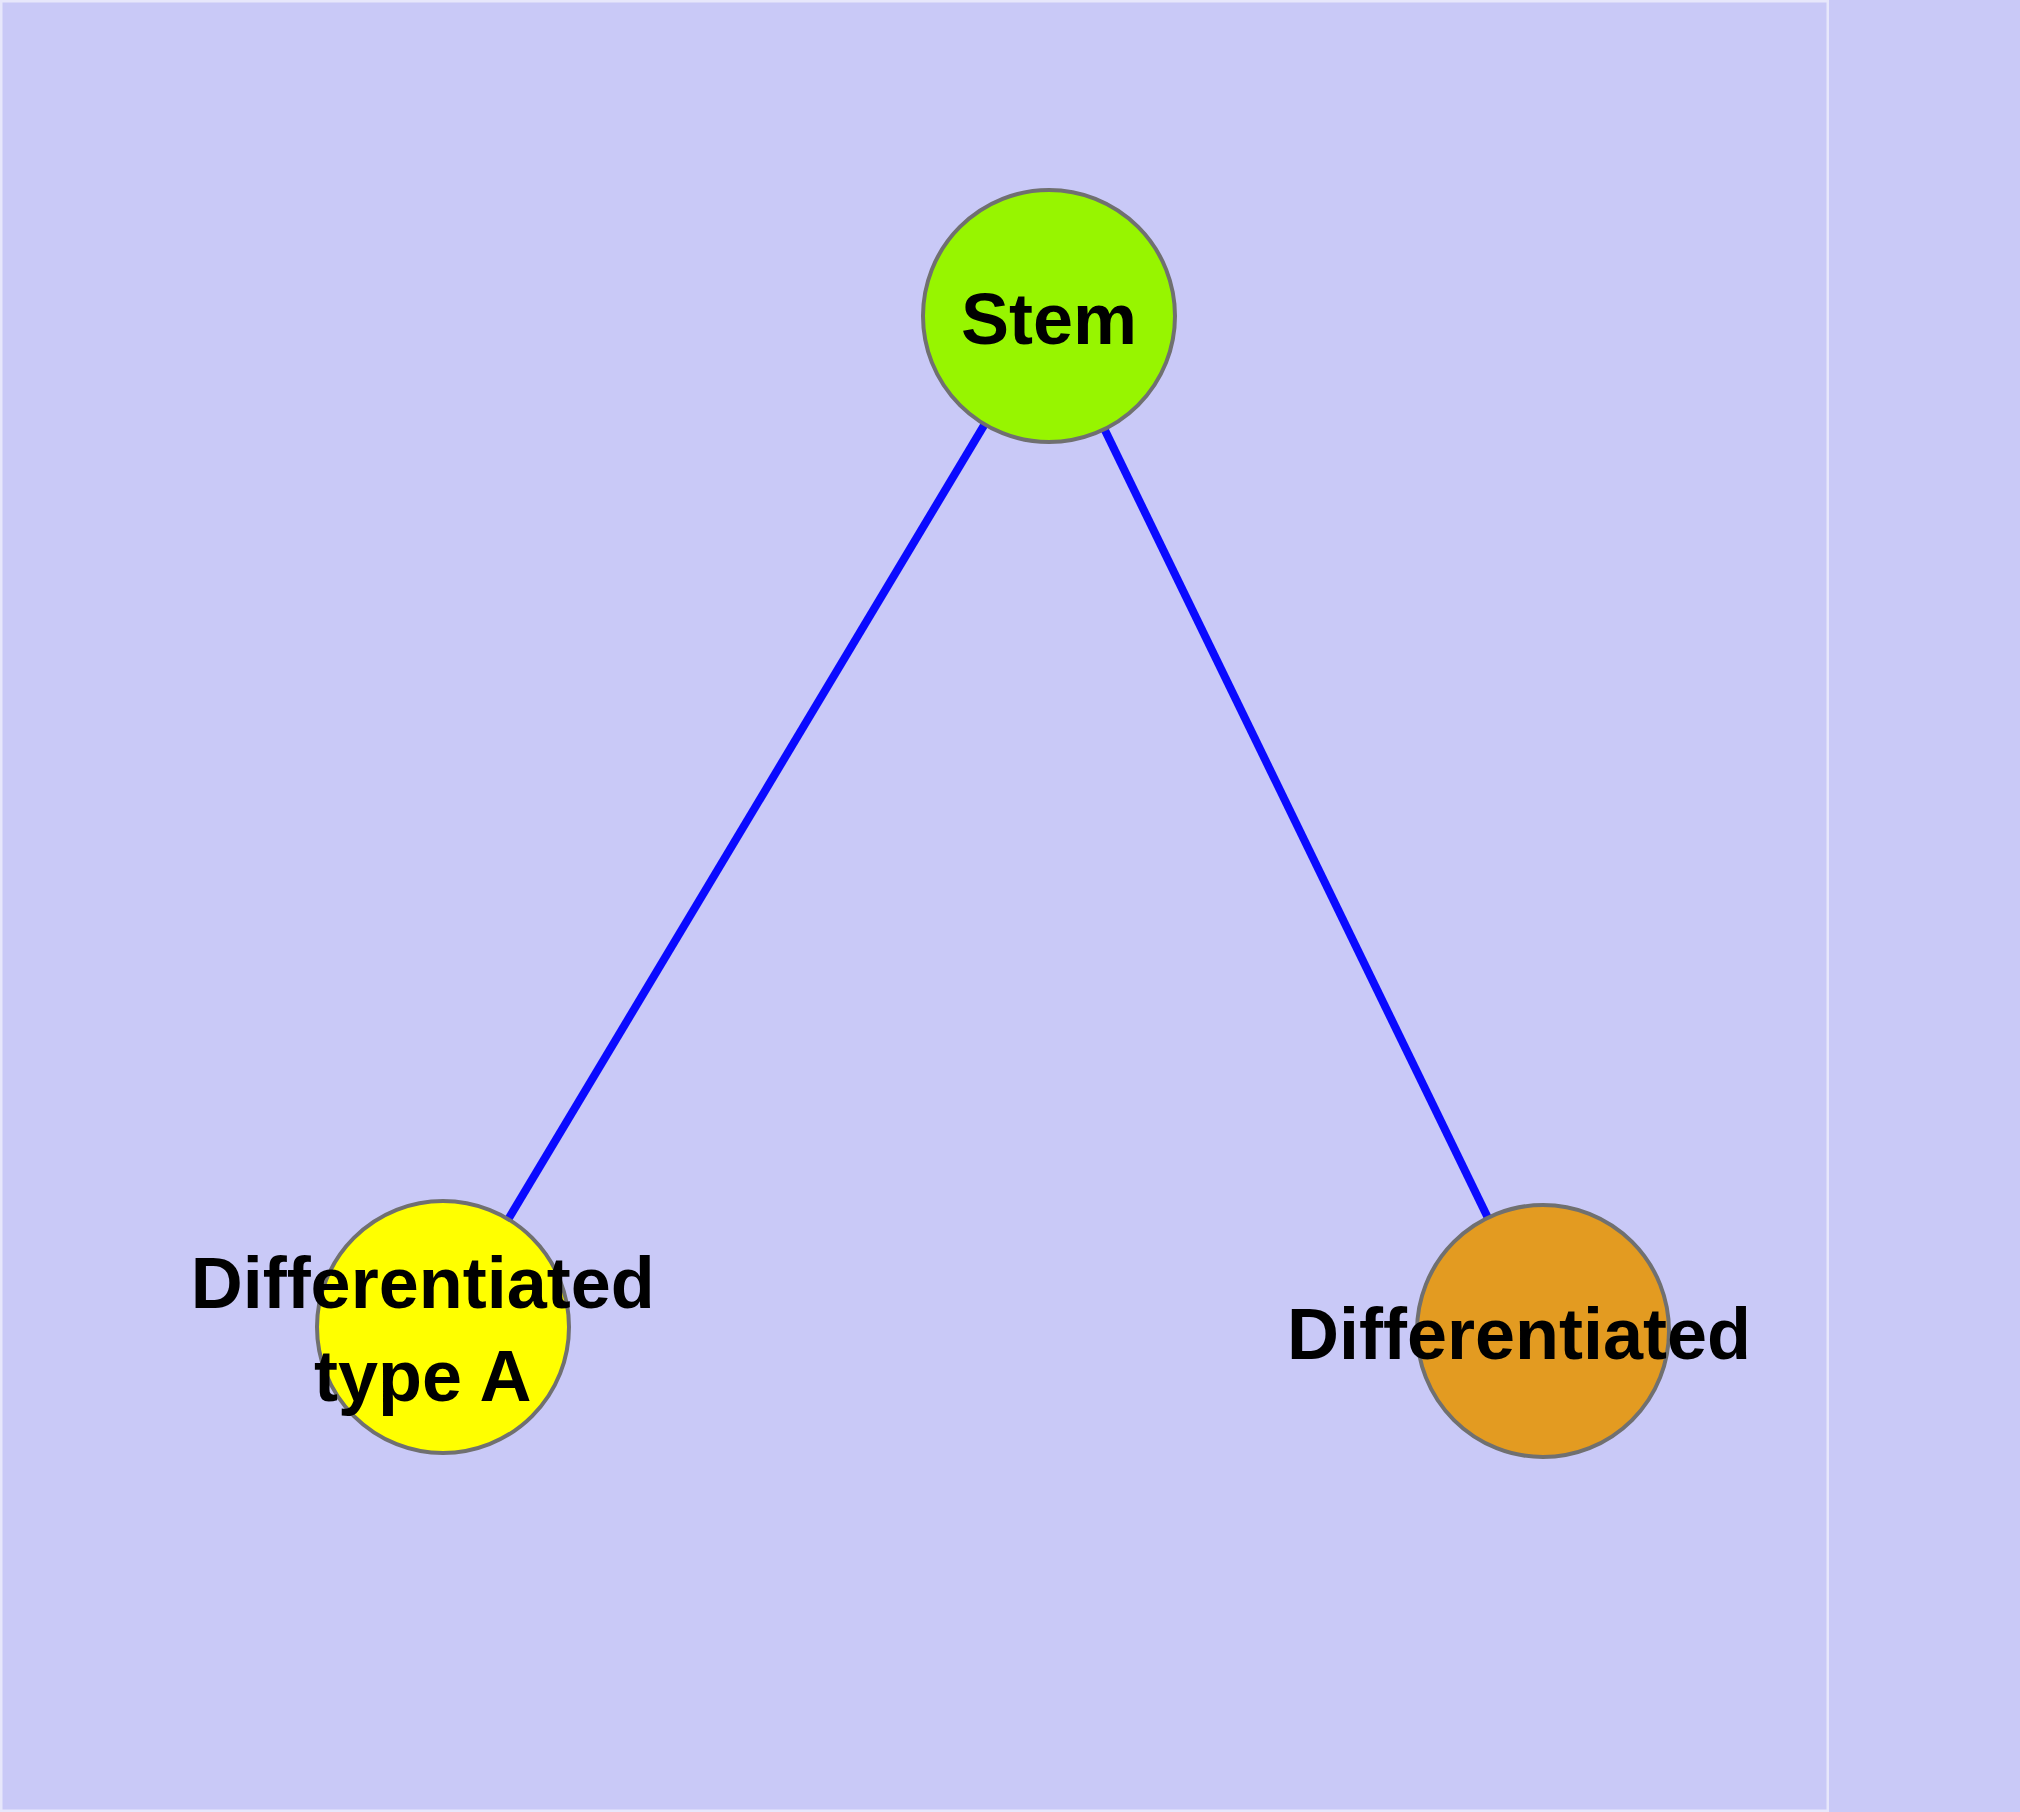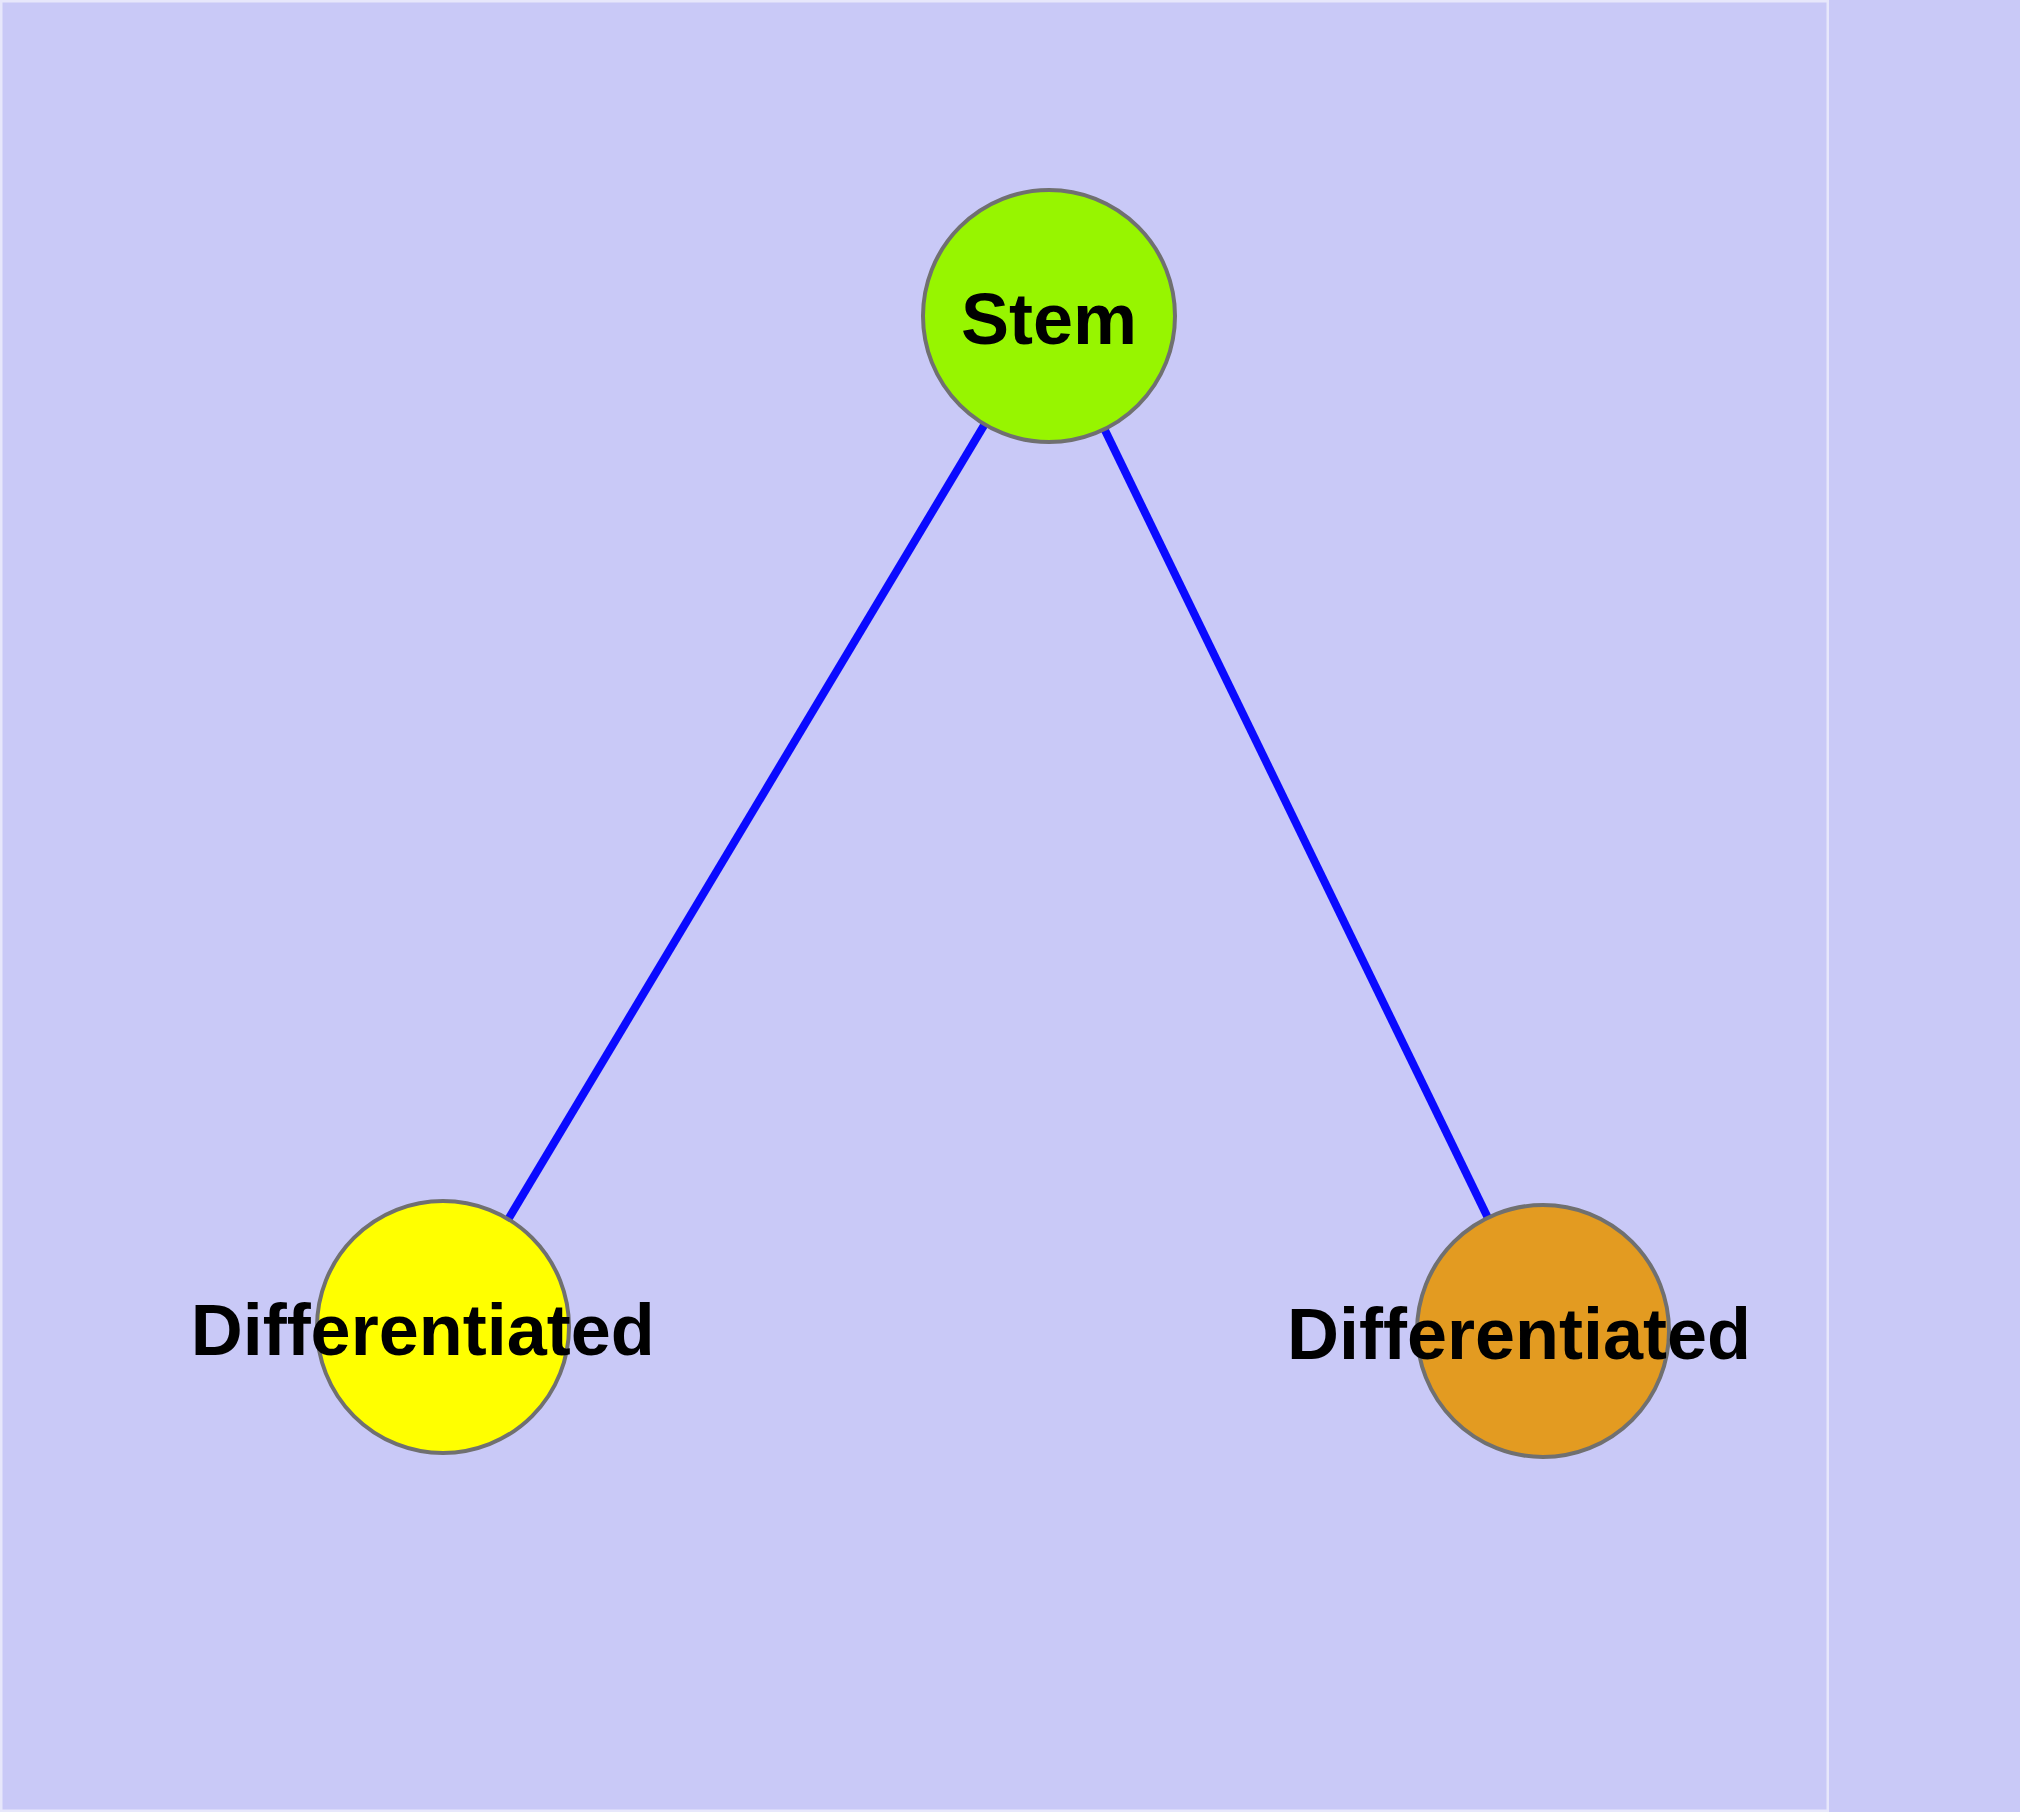--- a/index.html
+++ b/index.html
@@ -56,20 +56,21 @@
     <div class="label" style="font-size: 72px; line-height: 93px; color: rgb(0, 0, 0); transform: translate(calc(-50% + 0px), calc(-50% + 3.4px));">
       <div class="label-line">Stem</div>
 
     </div>
   </div>
 
   <div class="node" style="left: 443px; top: 1327px;">
     <div class="circle" style="height: 256px; width: 256px; background: rgb(255, 255, 0); border: 4.2px solid rgb(112, 112, 112);"></div>
     <div class="label" style="font-size: 72px; line-height: 93px; color: rgb(0, 0, 0); transform: translate(calc(-50% - 20.3px), calc(-50% + 3.4px));">
       <div class="label-line">Differentiated</div>
+      <div class="label-line">type A</div>
     </div>
   </div>
 
   <div class="node" style="left: 1543px; top: 1331px;">
     <div class="circle" style="height: 256px; width: 256px; background: rgb(227, 155, 33); border: 4.2px solid rgb(112, 112, 112);"></div>
     <div class="label" style="font-size: 72px; line-height: 93px; color: rgb(0, 0, 0); transform: translate(calc(-50% - 24px), calc(-50% + 3.4px));">
       <div class="label-line">Differentiated</div>
     </div>
   </div>
 

